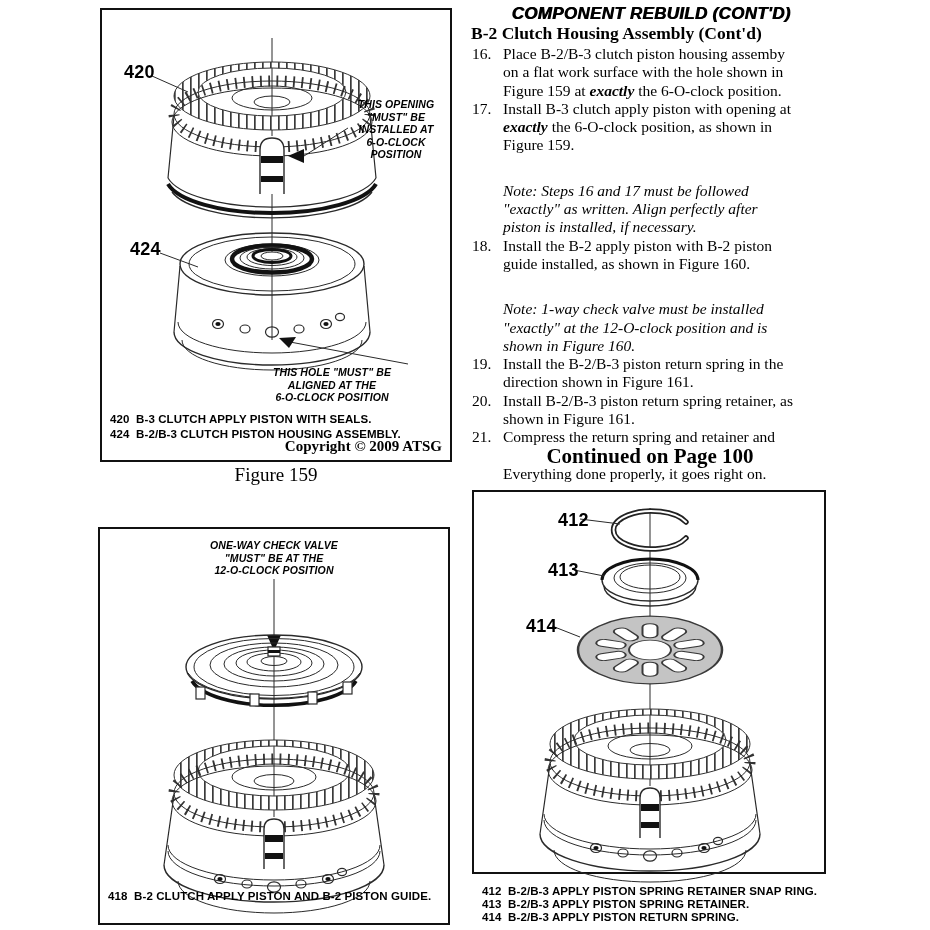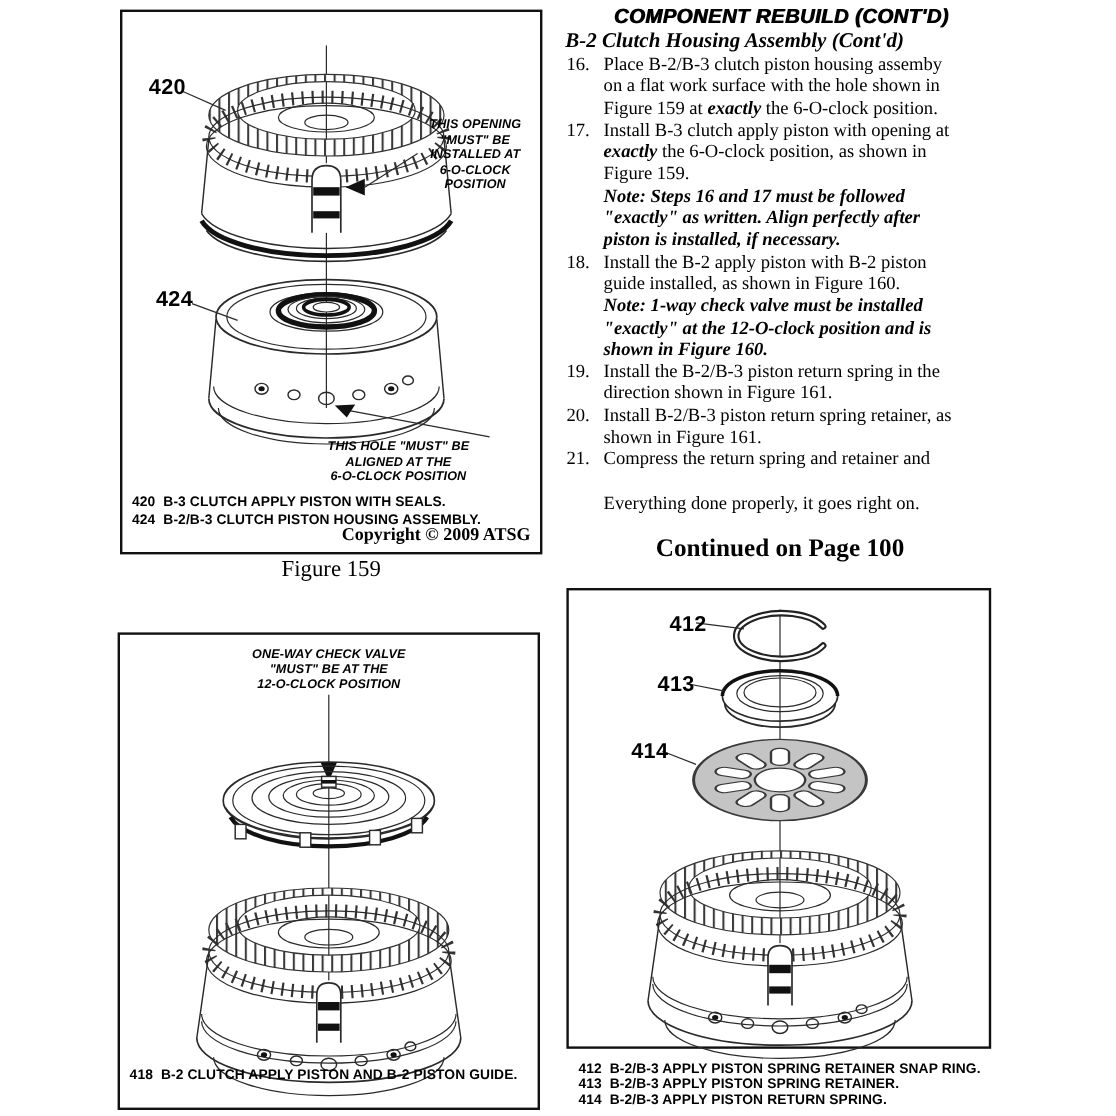--- a/index.html
+++ b/index.html
@@ -3,27 +3,27 @@
 <meta charset="utf-8">
 <style>
   html,body{margin:0;padding:0;background:#fff;}
   #page{position:relative;width:930px;height:930px;background:#fff;overflow:hidden;
         font-family:"Liberation Sans",sans-serif;color:#111;border-radius:31px;}
   
   .col-head{position:absolute;left:470px;top:4px;width:362px;text-align:center;
     font-family:"Liberation Sans",sans-serif;font-weight:bold;font-style:italic;
     font-size:17px;letter-spacing:.3px;color:#000;text-shadow:.7px 0 0 #000;}
   .col-sub{position:absolute;left:471px;top:23px;width:360px;
-    font-family:"Liberation Serif",serif;font-weight:bold;font-style:italic;font-size:17.5px;color:#000;}
+    font-family:"Liberation Serif",serif;font-weight:bold;font-size:17.5px;color:#000;}
   .steps{position:absolute;left:472px;top:45px;width:352px;
     font-family:"Liberation Serif",serif;font-size:15.5px;line-height:18.3px;color:#000;}
   .step{padding-left:31px;text-indent:-31px;}
   .step .num{display:inline-block;width:31px;text-indent:0;}
   .bi{font-weight:bold;font-style:italic;}
-  .note{text-indent:0;font-weight:bold;font-style:italic;}
+  .note{text-indent:0;font-weight:normal;font-style:italic;margin-top:27px;}
   .continued{position:absolute;left:470px;top:444px;width:360px;text-align:center;
     font-family:"Liberation Serif",serif;font-weight:bold;font-size:21px;color:#000;}
   
   .panel{position:absolute;border:2px solid #111;background:#fff;box-sizing:border-box;}
   #panel159{left:100px;top:8px;width:352px;height:454px;}
   #panel160{left:98px;top:527px;width:352px;height:398px;}
   #panel161{left:472px;top:490px;width:354px;height:384px;}
   .panel svg{position:absolute;left:0;top:0;}
   .fig-label{position:absolute;font-size:18px;font-weight:bold;color:#000;letter-spacing:.3px;}
   .callout{position:absolute;font-size:10.5px;font-weight:bold;font-style:italic;

